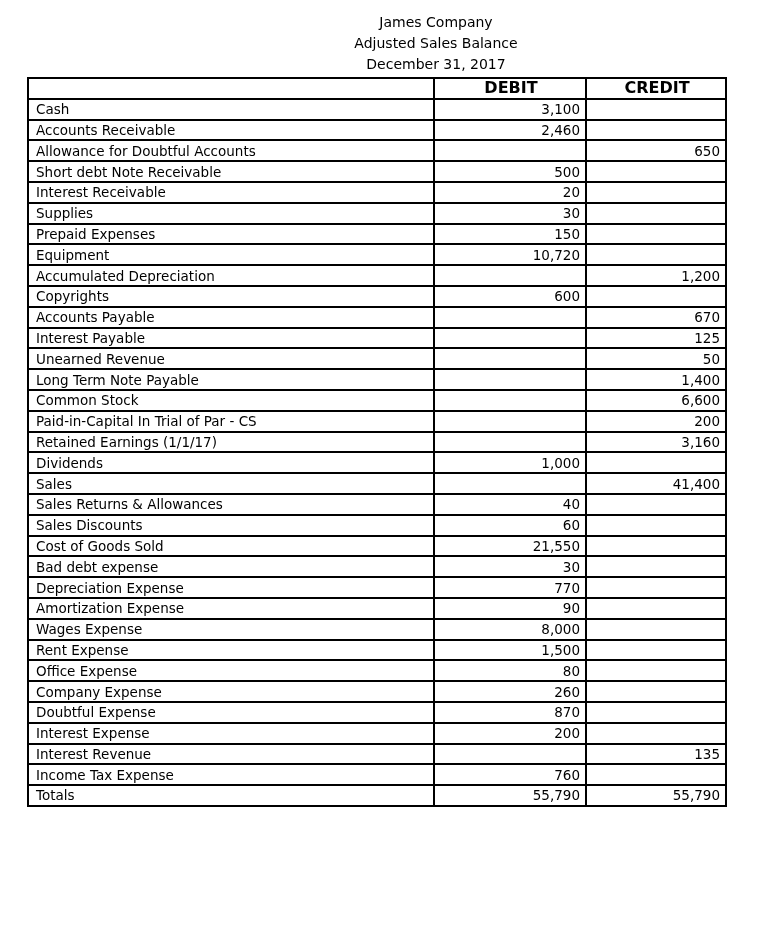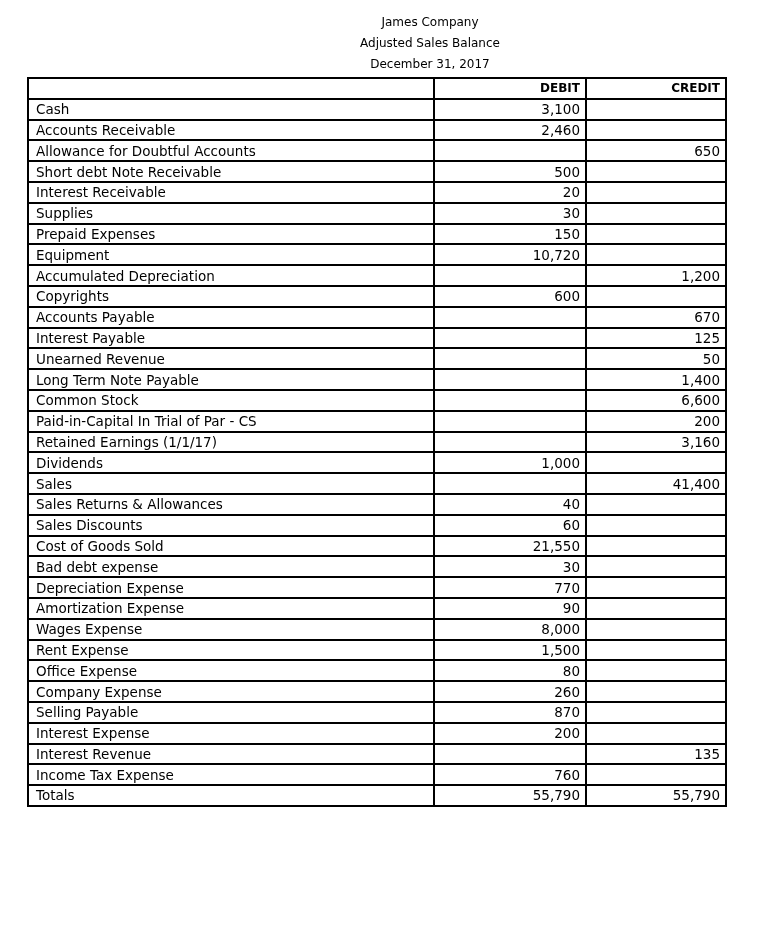--- a/index.html
+++ b/index.html
@@ -1,40 +1,40 @@
 <!DOCTYPE html>
 <html><head>
   <meta charset="utf-8">
   <style>
     html, body { margin: 0; padding: 0; background: #ffffff; }
     body {
       width: 764px; height: 934px; position: relative; overflow: hidden;
       font-family: "DejaVu Sans", sans-serif; color: #000;
     }
     .heading {
-      position: absolute; left: 280px; width: 300px; top: 12px;
-      text-align: center; font-size: 12px; line-height: 21px;
+      position: absolute; left: 286px; width: 300px; top: 12px;
+      text-align: center; font-size: 14px; line-height: 21px;
     }
     .heading div { white-space: nowrap; }
     table.tb {
       position: absolute; left: 27px; top: 77px;
       border-collapse: collapse; table-layout: fixed;
       width: 698px;
       font-size: 13.5px;
     }
     table.tb td, table.tb th {
       border: 2px solid #000;
       padding: 0 5px 0 7px;
       height: 18.8px; line-height: 18px;
       white-space: nowrap; overflow: hidden;
     }
     col.c-acct { width: 406px; }
     col.c-debit { width: 152px; }
     col.c-credit { width: 140px; }
-    th { font-weight: bold; text-align: right; font-size: 12px; margin-top: 6px; }
+    th { font-weight: bold; text-align: center; font-size: 16px; margin-top: 6px; }
     td.num { text-align: right; padding-right: 7px; padding-left: 2px; }
   </style>
 </head>
 <body>
 
 <div class="heading">
   <div>James Company</div>
   <div>Adjusted Sales Balance</div>
   <div>December 31, 2017</div>
 </div>
@@ -192,21 +192,21 @@
         <td>Office Expense</td>
         <td class="num">80</td>
         <td class="num"></td>
       </tr>
       <tr>
         <td>Company Expense</td>
         <td class="num">260</td>
         <td class="num"></td>
       </tr>
       <tr>
-        <td>Selling Payable</td>
+        <td>Doubtful Expense</td>
         <td class="num">870</td>
         <td class="num"></td>
       </tr>
       <tr>
         <td>Interest Expense</td>
         <td class="num">200</td>
         <td class="num"></td>
       </tr>
       <tr>
         <td>Interest Revenue</td>

